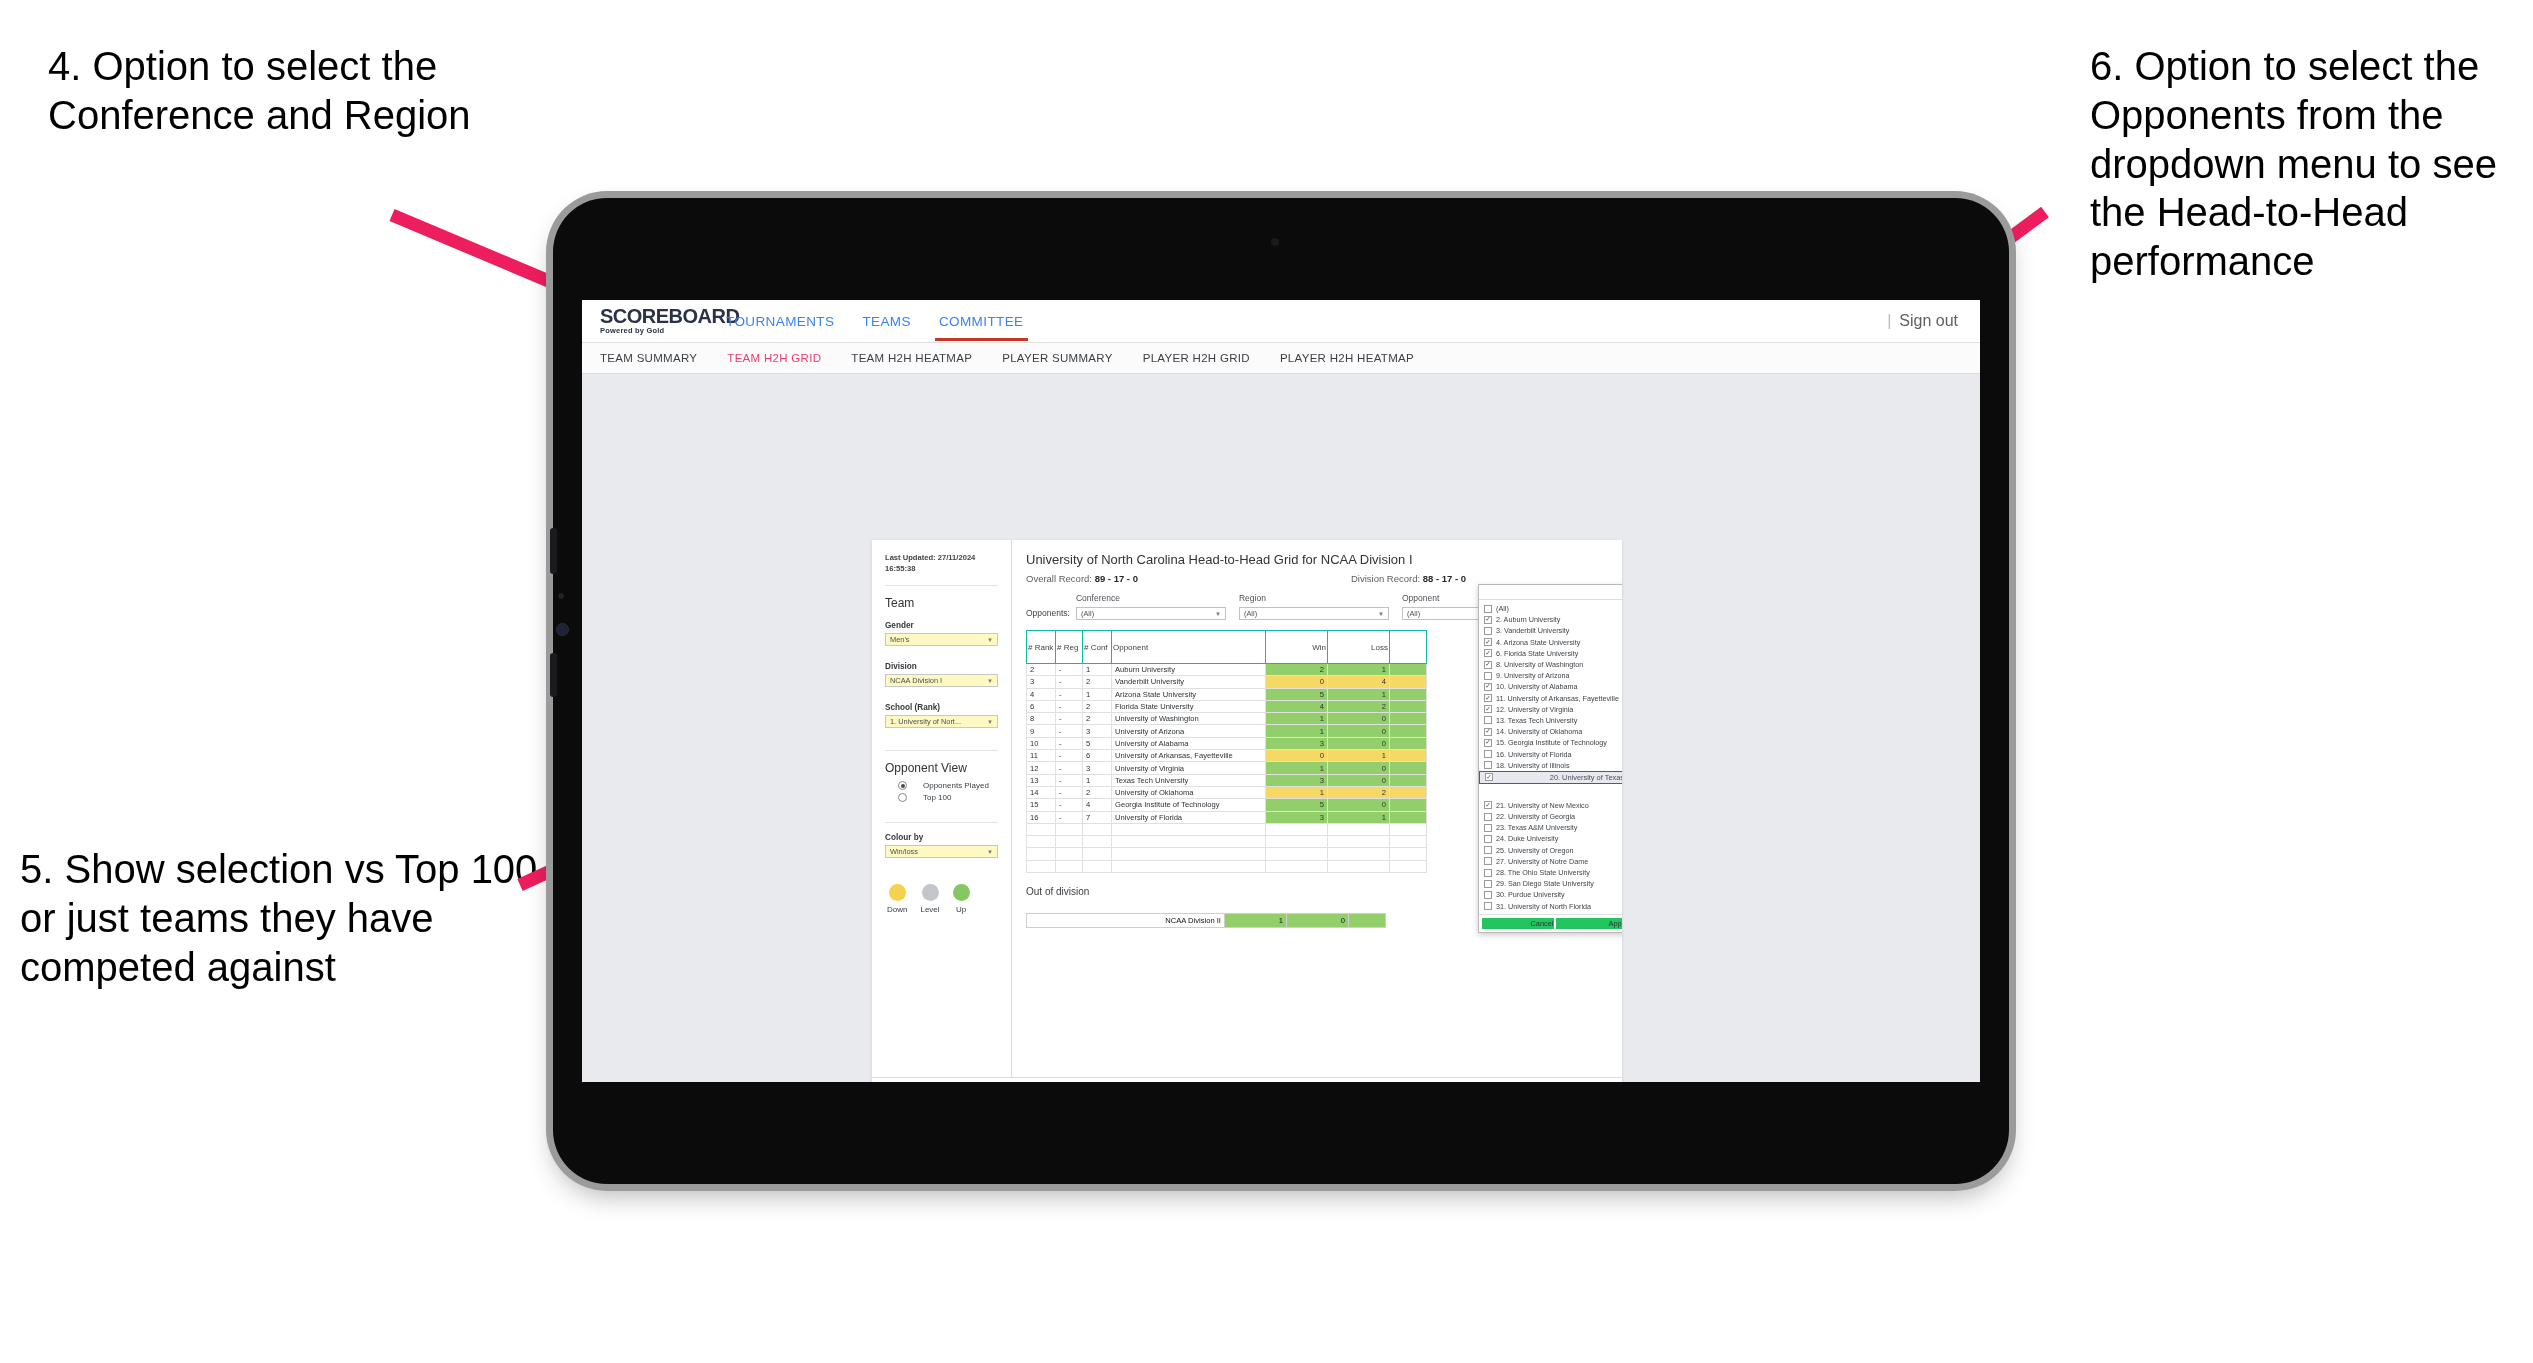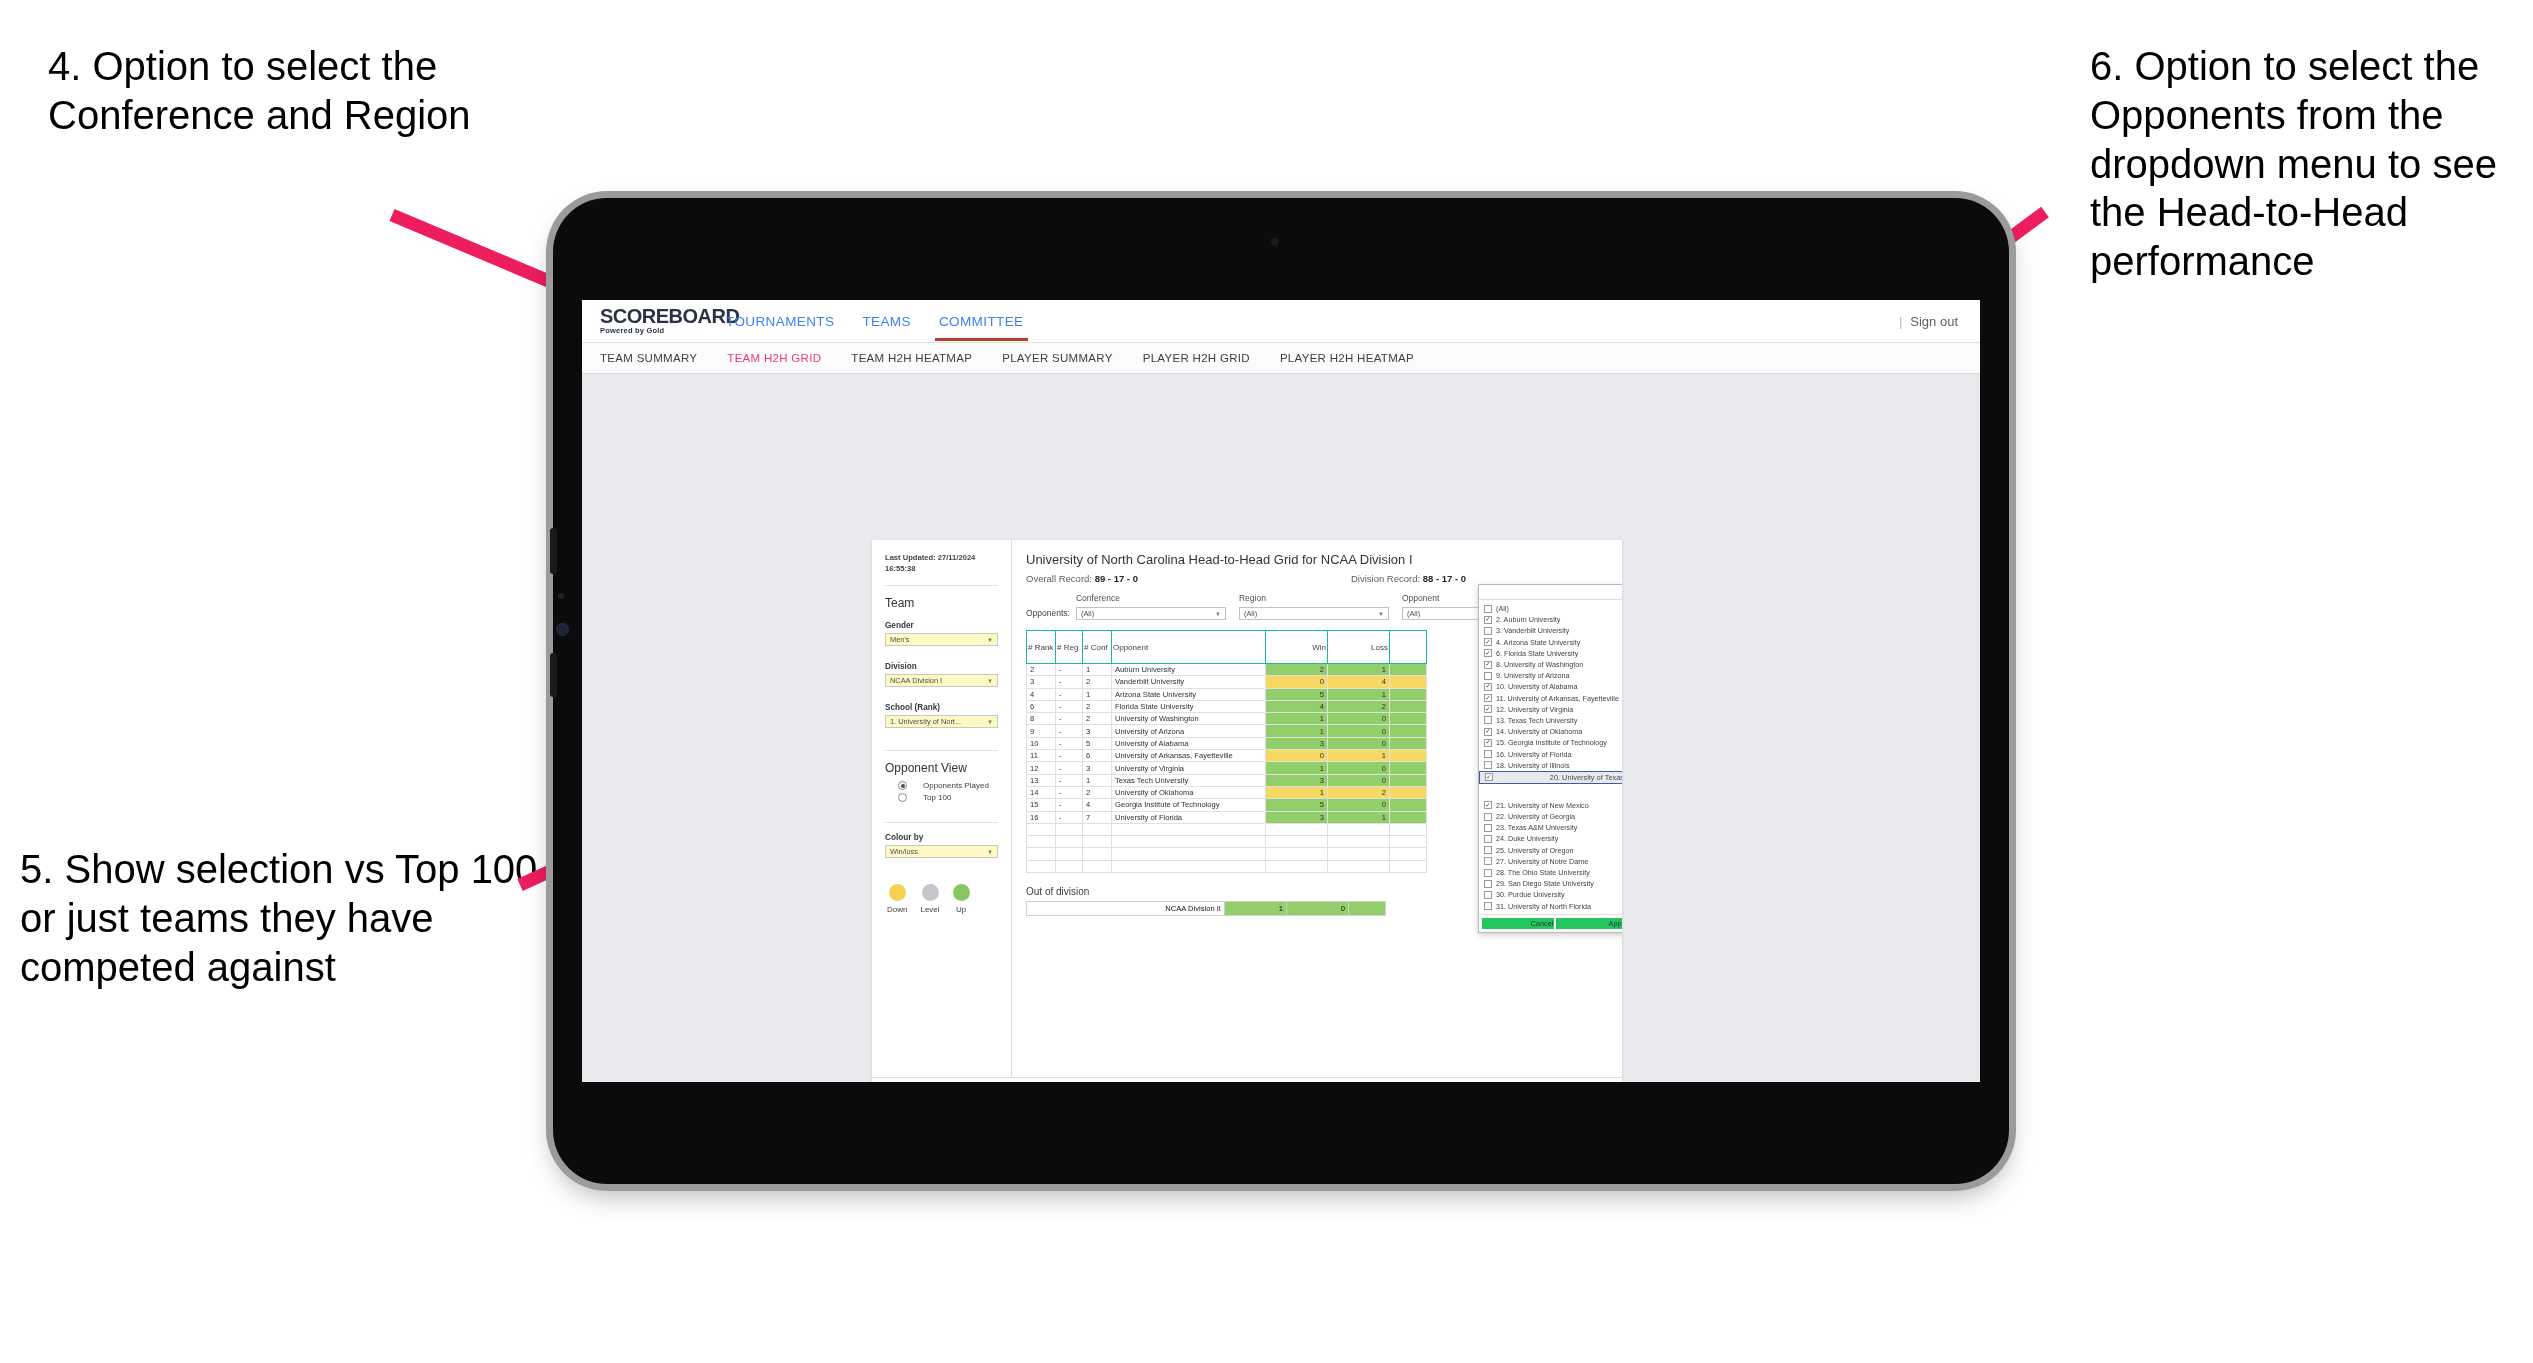--- a/index.html
+++ b/index.html
@@ -29,21 +29,21 @@
   #topbar{height:42px;background:#fff;display:flex;align-items:center;
           border-bottom:1px solid #e2e2e2;position:relative;}
   .brand{margin-left:18px;width:112px;}
   .brand .b1{font-family:"Liberation Sans",sans-serif;font-weight:700;font-size:20px;
              letter-spacing:-.5px;color:#2b3246;line-height:19px;}
   .brand .b2{font-size:7.5px;color:#2b3246;font-weight:700;letter-spacing:.2px;}
   .navitem{font-size:13.5px;letter-spacing:.4px;color:#3b82f6;padding:12px 14px 11px;
            position:relative;}
   .navitem.active:after{content:"";position:absolute;left:10px;right:10px;bottom:-1px;
            height:3px;background:#c0392b;}
-  .signout{position:absolute;right:22px;font-size:13px;color:#5d6166;}
+  .signout{position:absolute;right:22px;font-size:16px;color:#5d6166;}
   .signout .bar{color:#bbb;margin-right:8px;}
 
   #subbar{height:30px;background:#fbfbfb;border-bottom:1px solid #dcdcdc;
           display:flex;align-items:center;padding-left:18px;}
   .subitem{font-size:11.5px;letter-spacing:.3px;color:#3a3f45;margin-right:30px;}
   .subitem.active{color:#e8416f;}
 
   
   #wb{position:absolute;left:290px;top:240px;width:750px;height:560px;background:#fff;
       box-shadow:0 1px 3px rgba(0,0,0,.12);display:flex;flex-direction:column;}
@@ -93,21 +93,21 @@
   .c-rank{width:22px;text-align:left;}
   .c-reg{width:20px;text-align:left;}
   .c-conf{width:22px;text-align:left;}
   .c-opp{width:147px;text-align:left;}
   .c-num{width:55px;text-align:right;}
   .c-pad{width:30px;}
   .win{background:#92cf6a;}
   .loss{background:#f6d965;}
   .blankrow td{height:11.3px;border:1px solid #e0e0e0;background:#fff;}
   .ood{font-size:10px;color:#3b4045;margin-top:13px;}
-  table.ood2{border-collapse:collapse;margin-top:4px;font-size:7.6px;table-layout:fixed;}
+  table.ood2{border-collapse:collapse;margin-top:16px;font-size:7.6px;table-layout:fixed;}
   table.ood2 td{border:1px solid #cfcfcf;height:13px;padding:0 3px;}
 
   
   #dd{position:absolute;left:466px;top:44px;width:151px;background:#fff;
       border:1px solid #b9b9b9;box-shadow:0 2px 6px rgba(0,0,0,.2);font-size:7.2px;
       color:#3f4449;z-index:9;}
   #ddhead{height:14px;border-bottom:1px solid #dcdcdc;}
   #ddlist{padding:3px 0 2px;}
   .ddrow{display:flex;align-items:center;gap:4px;padding:1.1px 5px;}
   .ddrow.sel{background:#e8e9ef;outline:1px solid #3c5c9c;outline-offset:-1px;}

